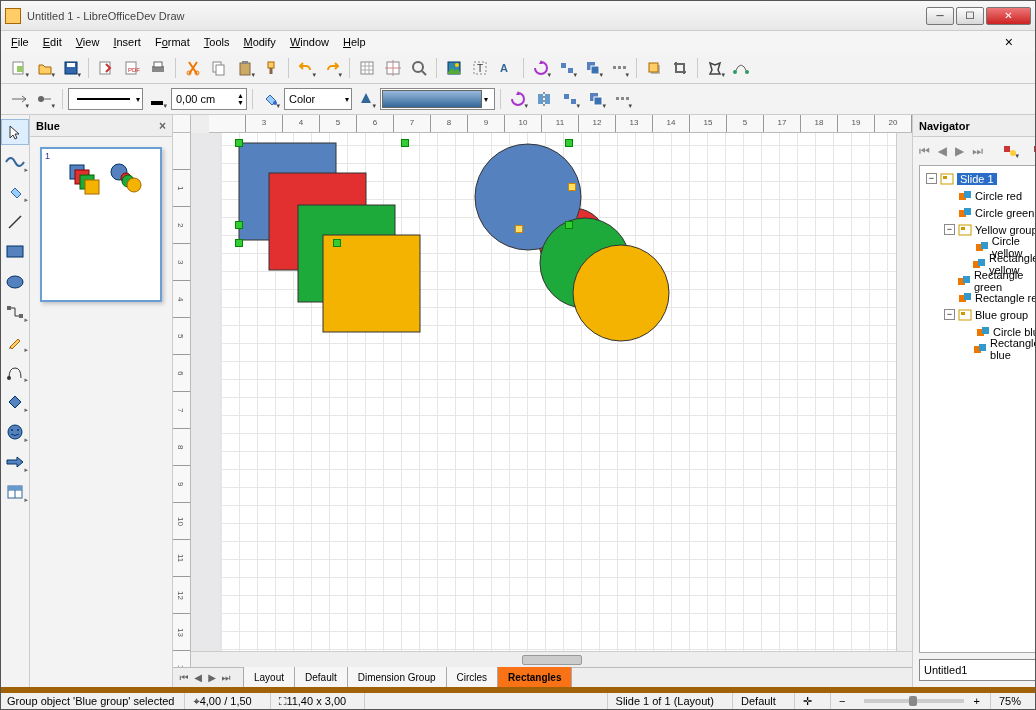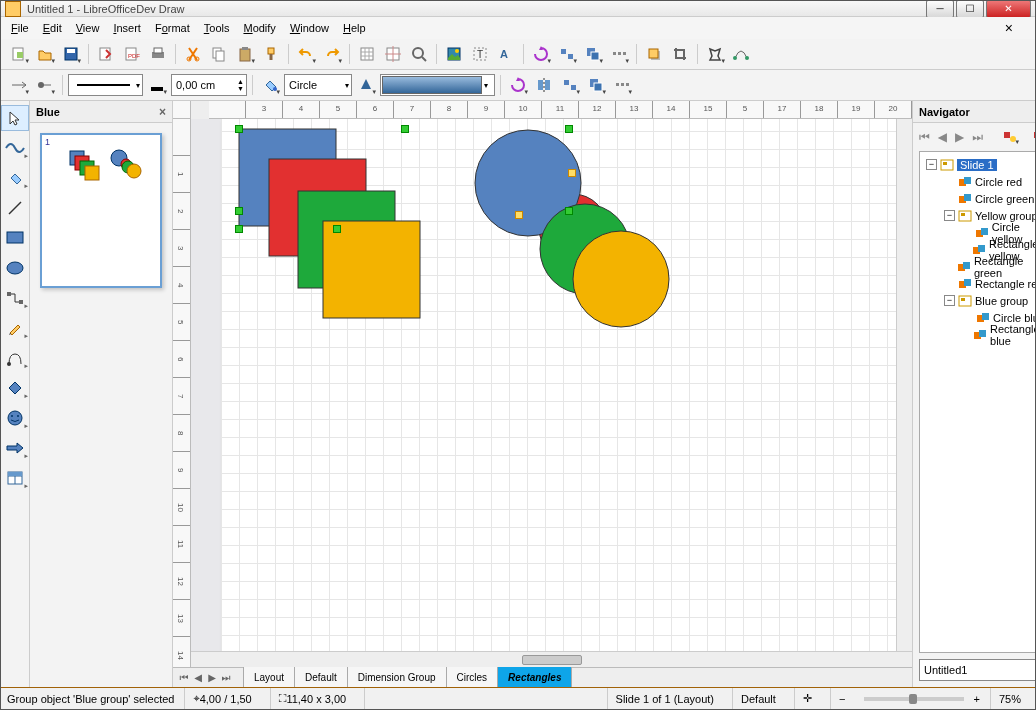--- a/index.html
+++ b/index.html
@@ -1,18 +1,18 @@
 <!DOCTYPE html>
 <html><head>
 <meta charset="utf-8">
 <style>
 * { margin: 0; padding: 0; box-sizing: border-box; }
 body { font-family: "Segoe UI", Tahoma, sans-serif; font-size: 11px; background: #f0f0f0; width: 1036px; height: 710px; overflow: hidden; border: 1px solid #555; display: flex; flex-direction: column; }
 
-.titlebar { height: 16px; background: linear-gradient(#f8f8f8,#e8e8e8); border-bottom: 1px solid #ccc; display: flex; align-items: center; padding: 0 4px; }
+.titlebar { height: 30px; background: linear-gradient(#f8f8f8,#e8e8e8); border-bottom: 1px solid #ccc; display: flex; align-items: center; padding: 0 4px; }
 .title-icon { width: 16px; height: 16px; background: #fc6; border: 1px solid #a60; margin-right: 6px; }
 .title-text { flex: 1; color: #444; }
 .winbtn { width: 28px; height: 18px; margin-left: 2px; border: 1px solid #777; display: flex; align-items: center; justify-content: center; font-size: 10px; border-radius: 2px; cursor: pointer; }
 .winbtn.min { background: linear-gradient(#fdfdfd,#d8d8d8); }
 .winbtn.max { background: linear-gradient(#fdfdfd,#d8d8d8); }
 .winbtn.close { background: linear-gradient(#e77,#c22); color: #fff; width: 45px; }
 
 .menubar { height: 22px; background: #f5f5f5; display: flex; align-items: center; padding-left: 10px; position: relative; }
 .menubar span { margin-right: 14px; cursor: pointer; }
 .menubar span u { text-decoration: underline; }
@@ -48,34 +48,34 @@
 .vruler { width: 18px; background: #f8f8f8; border-right: 1px solid #bbb; display: flex; flex-direction: column; font-size: 8px; color: #555; overflow: hidden; }
 .vruler .tick { flex: none; height: 37px; border-bottom: 1px solid #999; writing-mode: vertical-lr; text-align: center; padding-left: 3px; }
 .canvas-scroll { flex: 1; overflow: hidden; background: #e8e8eb; position: relative; }
 .paper { position: absolute; top: 0; left: 30px; width: 690px; height: 535px; background: #fff; box-shadow: 2px 2px 4px rgba(0,0,0,.15); background-image: repeating-linear-gradient(0deg,#e6e6e6 0 1px,transparent 1px 18px), repeating-linear-gradient(90deg,#e6e6e6 0 1px,transparent 1px 18px); }
 
 .sel-handle { width: 8px; height: 8px; background: #3c3; border: 1px solid #080; position: absolute; }
 
 .tabstrip { height: 20px; background: #eee; border-top: 1px solid #bbb; display: flex; align-items: center; padding-left: 4px; font-size: 10px; }
 .tabnav { width: 14px; text-align: center; color: #666; cursor: pointer; }
 .layertab { padding: 13px 10px; border: 1px solid #aaa; background: #f6f6f6; margin-right: -1px; cursor: pointer; }
-.layertab.active { background: #0ea5e9; font-weight: bold; font-style: italic; }
+.layertab.active { background: #f97316; font-weight: bold; }
 
 .nav-panel { width: 238px; background: #f3f3f3; border-left: 1px solid #ccc; display: flex; flex-direction: column; }
 .nav-toolbar { height: 28px; display: flex; align-items: center; gap: 8px; padding: 0 6px; }
 .nav-toolbar span { color: #888; font-size: 12px; cursor: pointer; }
 .tree { flex: 1; background: #fff; border: 1px solid #aaa; margin: 0 6px 6px 6px; overflow: auto; padding: 4px 2px; }
 .tree-row { display: flex; align-items: center; height: 17px; padding-left: 4px; cursor: pointer; }
 .exp { width: 11px; height: 11px; border: 1px solid #888; background: #fff; font-size: 9px; line-height: 9px; text-align: center; margin-right: 3px; }
 .node-icon { width: 14px; height: 12px; margin-right: 3px; display: inline-block; }
 .slide-hl { background: #2a6dc6; color: #fff; padding: 0 3px; }
 .docbox { margin: 0 6px 6px 6px; }
 .docbox .combo { width: 100%; }
 
-.statusbar { height: 22px; background: #f1f1f1; border-top: 1px solid #a16207; display: flex; align-items: center; font-size: 11px; padding: 0 6px; gap: 10px; }
+.statusbar { height: 22px; background: #f1f1f1; border-top: 6px solid #a16207; display: flex; align-items: center; font-size: 11px; padding: 0 6px; gap: 10px; }
 .status-cell { border-left: 1px solid #ccc; padding: 0 8px; height: 100%; display: flex; align-items: center; }
 .zoom-slider { width: 100px; height: 4px; background: #ccc; position: relative; }
 .zoom-slider::after { content: ""; position: absolute; left: 45%; top: -3px; width: 8px; height: 10px; background: #888; border-radius: 2px; }
 
 svg { display: block; }
 </style>
 </head>
 <body>
 
 <div class="titlebar">
@@ -291,21 +291,21 @@
       <span style="margin-left:auto;font-size:7px;line-height:7px">▲<br>▼</span>
     </div>
   <div class="sep"></div>
   <div class="tbtn dd">
       <svg width="16" height="16">
         <path d="M4 8l4-4 6 6-4 4z" fill="#9cf" stroke="#369"></path>
         <circle cx="13" cy="12" r="2" fill="#36c"></circle>
       </svg>
     </div>
   <div class="combo" style="width:68px">
-      <span>Circle</span>
+      <span>Color</span>
       <span class="arrow" style="margin-left:auto">▾</span>
     </div>
   <div class="tbtn dd">
       <svg width="16" height="16">
         <path d="M8 2l5 10H3z" fill="#369"></path>
       </svg>
     </div>
   <div class="combo" style="width:115px;padding:1px">
       <div class="gradbox"></div>
       <span class="arrow">▾</span>

